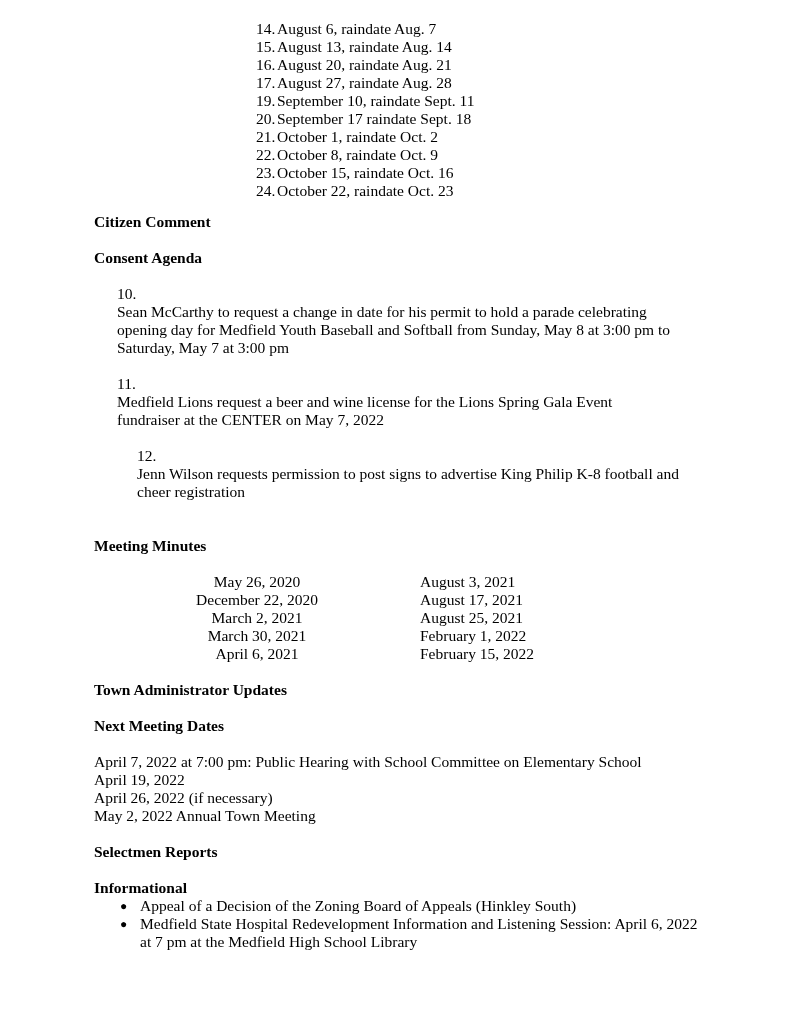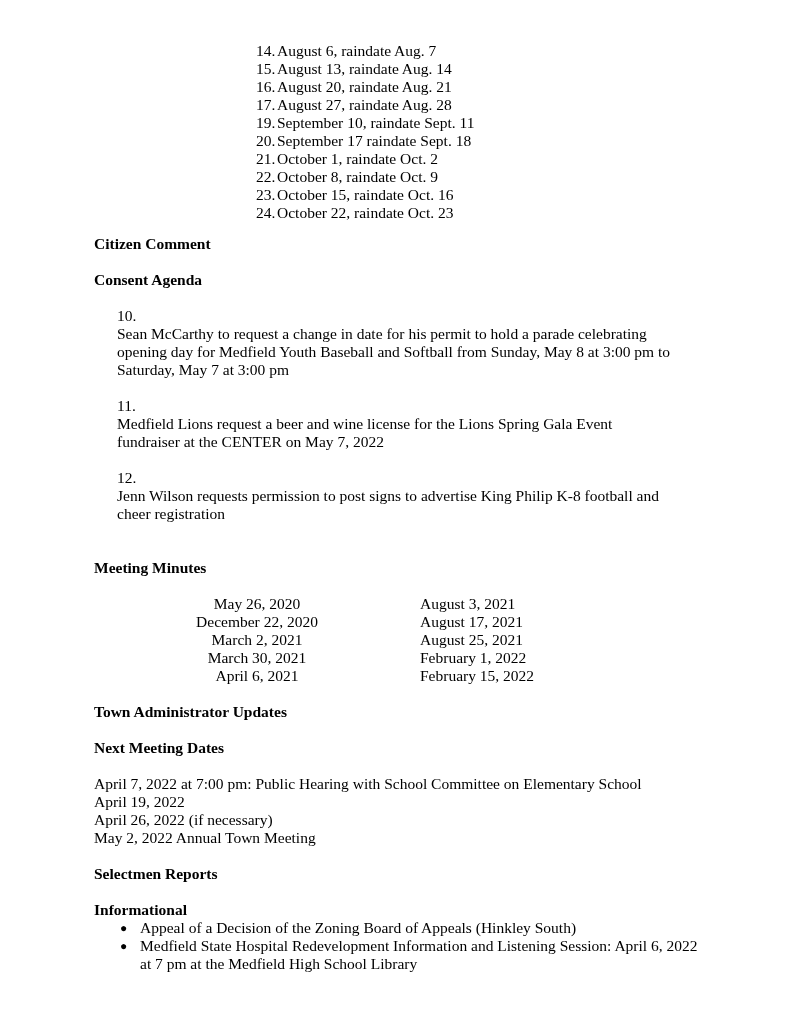--- a/index.html
+++ b/index.html
@@ -13,21 +13,21 @@
     font-family: "Liberation Serif", serif;
     font-size: 15.5px;
     line-height: 18px;
     color: #000000;
     overflow: hidden;
   }
   .page {
     box-sizing: border-box;
     width: 791px;
     height: 892px;
-    padding: 42px 70px 0 94px;
+    padding: 20px 70px 0 94px;
     background: #ffffff;
   }
   .heading {
     font-weight: bold;
     margin: 0 0 18px 0;
   }
   .heading.tight {
     margin-bottom: 0;
   }
   
@@ -45,20 +45,21 @@
   .consent-list {
     margin: 0 0 36px 23px;
   }
   .consent-item {
     display: flex;
     margin-bottom: 18px;
     flex-direction: column;
   }
   .consent-item:last-child {
     margin-bottom: 0;
+    margin-left: 20px;
   }
   .consent-item .num {
     flex: none;
     width: 23px;
   }
   .consent-item .text {
     max-width: 562px;
   }
   
   .minutes-columns {

